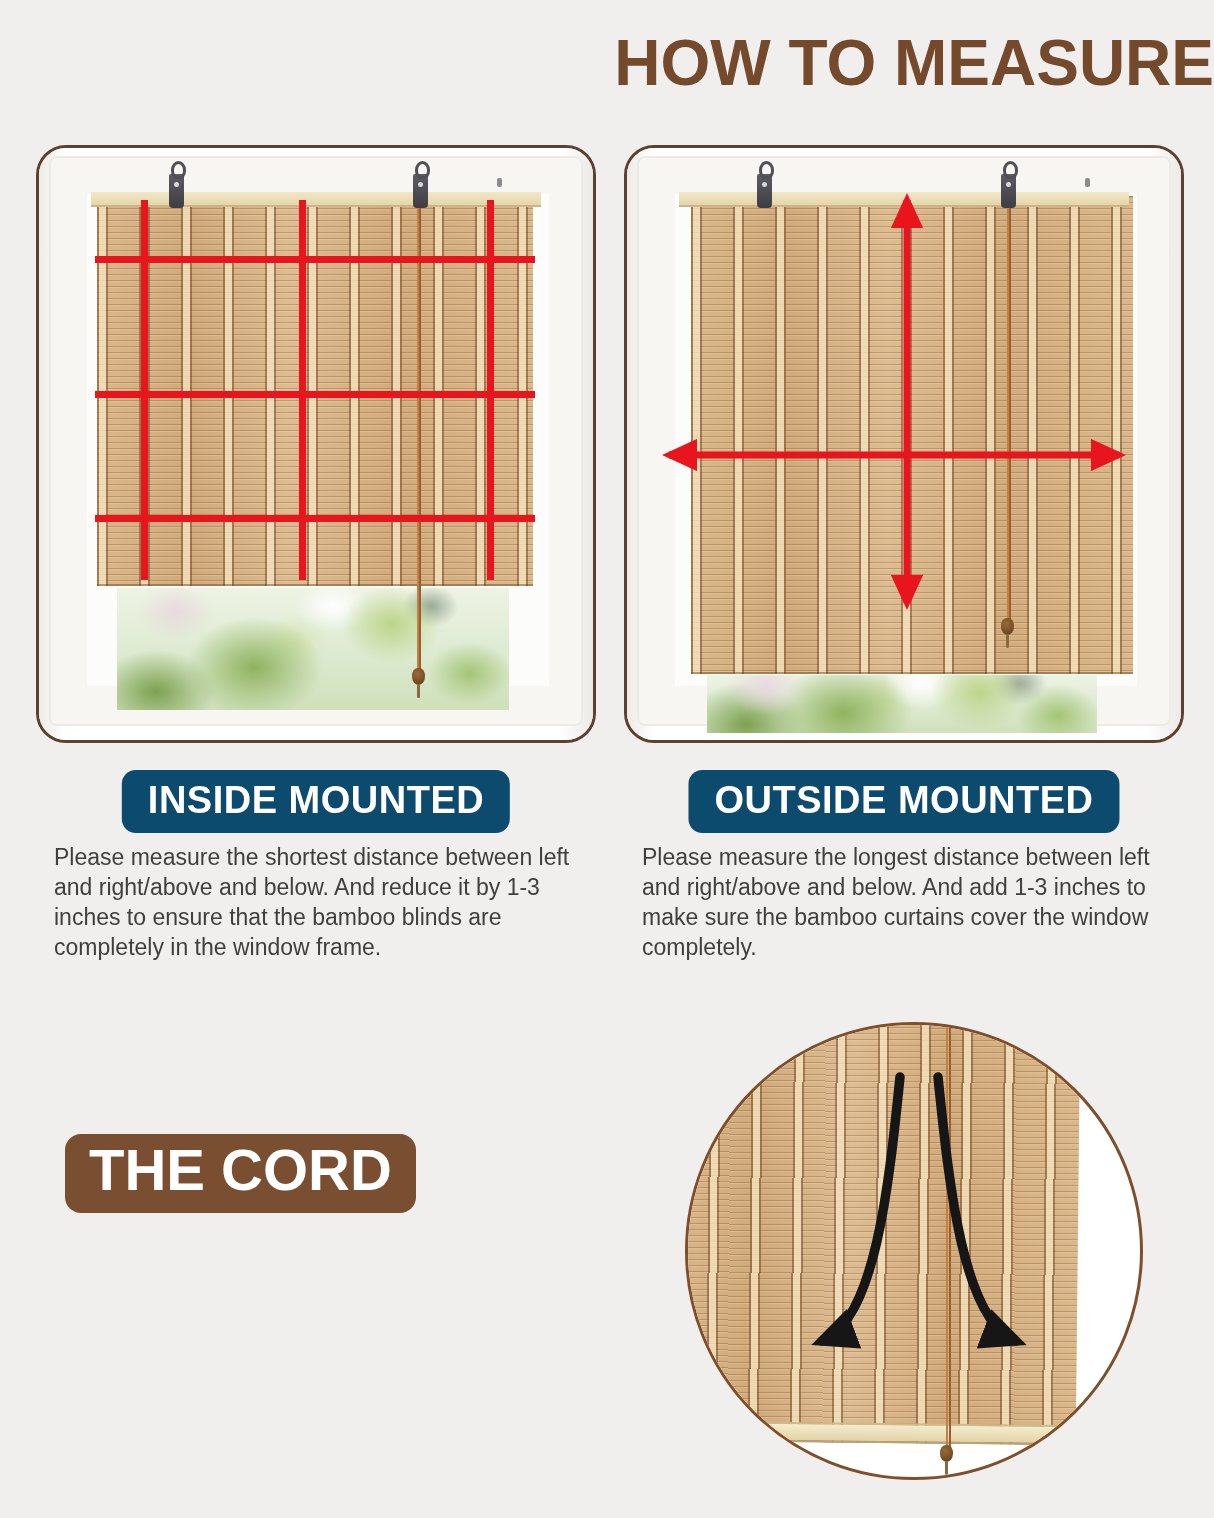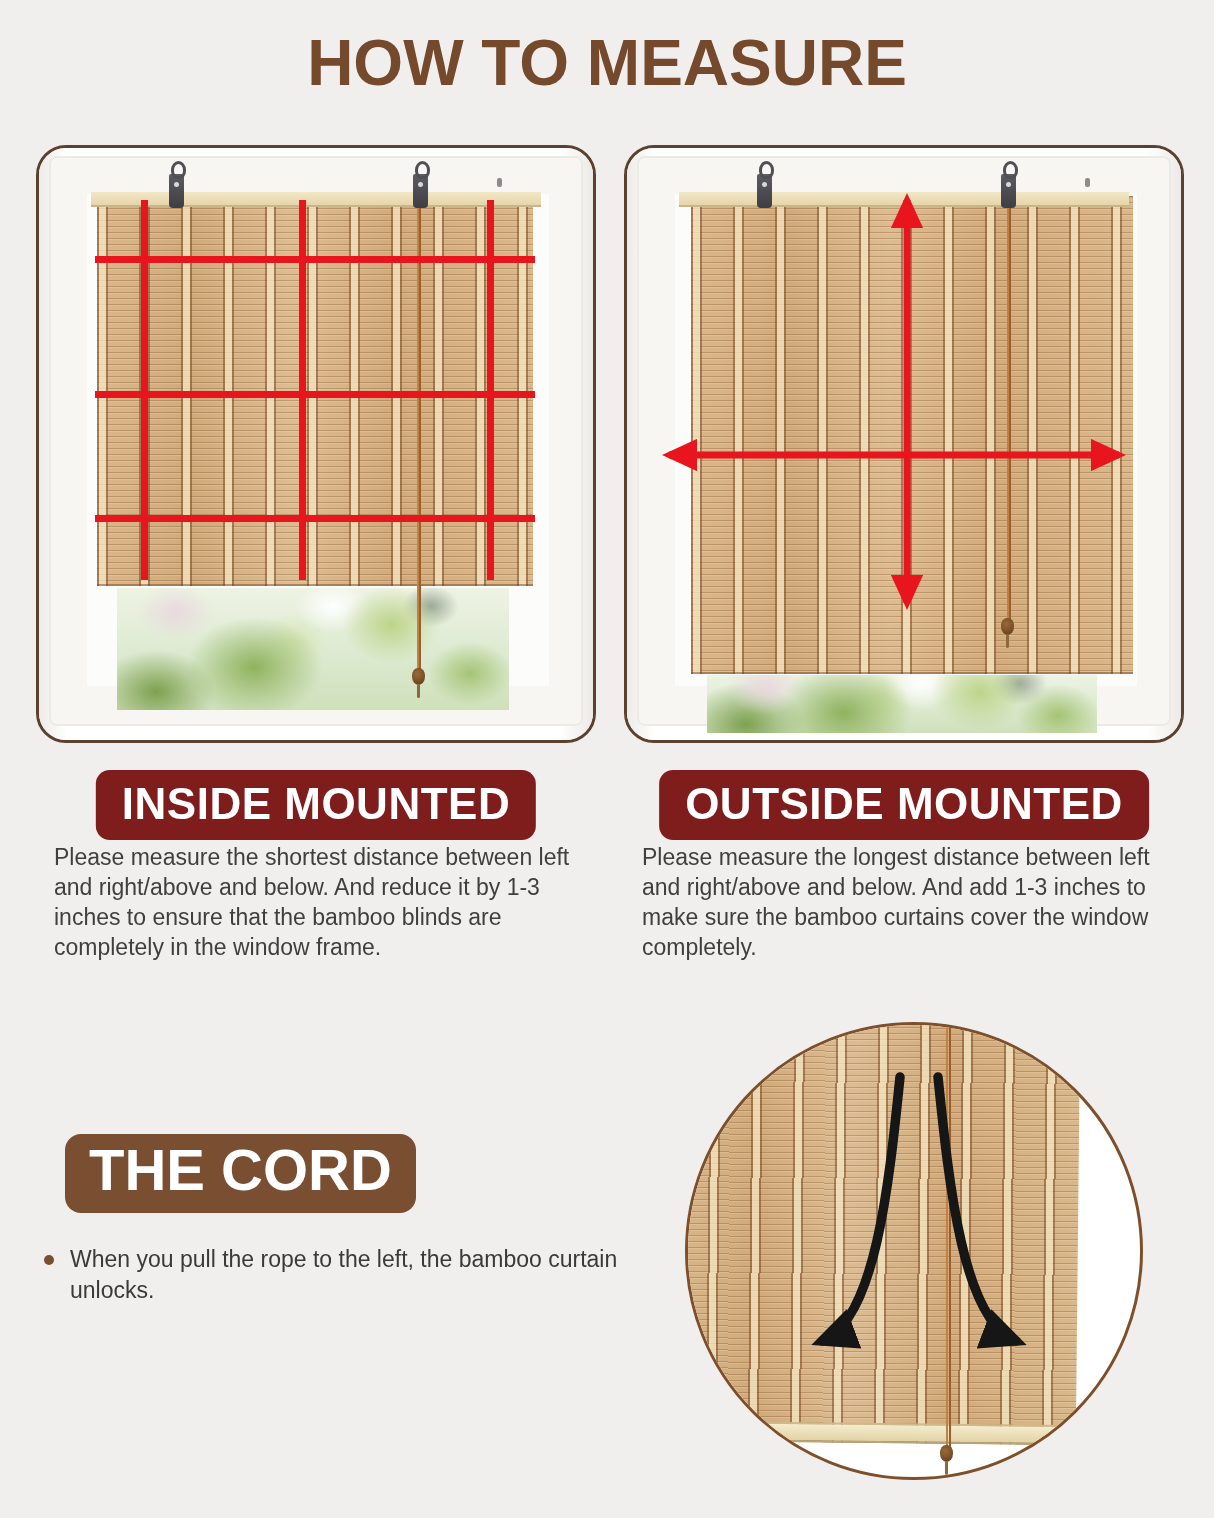--- a/index.html
+++ b/index.html
@@ -2,21 +2,21 @@
 <html><head>
 <meta charset="utf-8">
 <style>
   * { margin:0; padding:0; box-sizing:border-box; }
   html,body { width:1214px; height:1518px; }
   body { background:#f0efee; font-family:"Liberation Sans", sans-serif; position:relative; overflow:hidden; }
 
   .page { position:absolute; inset:0; }
 
   
-  .title { position:absolute; left:0; top:26px; width:1214px; text-align:center;
+  .title { position:absolute; left:0; top:26px; width:1214px; text-align:right;
            font-size:64px; font-weight:800; letter-spacing:0px; color:#74492c; }
 
   
   .col { position:absolute; width:560px; text-align:center; }
   .col-inside  { left:36px;  top:145px; }
   .col-outside { left:624px; top:145px; }
 
   .photo { position:absolute; left:0; top:0; width:560px; height:598px;
            background:#ffffff; border:3px solid #5d4130; border-radius:30px; overflow:hidden; }
   .scene { position:absolute; inset:0; background:linear-gradient(90deg,#ecebe7 0%,#ffffff 5%,#ffffff 94%,#eceae6 100%); }
@@ -71,21 +71,21 @@
 
   .blind { position:absolute; z-index:2; }
 
   
   .vl { position:absolute; width:7px; background:#e8141e; z-index:6; }
   .hl { position:absolute; height:7px; background:#e8141e; z-index:6; }
   .arrows-svg { position:absolute; inset:0; z-index:6; }
 
   
   .badge { position:absolute; top:625px; left:50%; transform:translateX(-50%);
-           background:#7f1d1d; color:#ffffff; font-size:44px; font-weight:800; letter-spacing:.5px;
+           background:#0c4a6e; color:#ffffff; font-size:38px; font-weight:800; letter-spacing:.5px;
            padding:9px 26px 11px; border-radius:14px; white-space:nowrap;text-align:right; }
   .desc { position:absolute; top:697px; left:50%; transform:translateX(-50%); width:524px;
           font-size:23px; line-height:30px; color:#3f3f3f; text-align:left; }
 
   
   .pull-h { position:absolute; left:65px; top:1056px; font-size:58px; font-weight:800; color:#74492c; }
   .cord-box { position:absolute; left:65px; top:1134px; background:#7a4e30; color:#ffffff;
               font-size:58px; font-weight:800; padding:2px 24px 10px; border-radius:16px; }
   .bullets { position:absolute; left:42px; top:1244px; width:630px; list-style:none; }
   .bullets li { position:relative; padding-left:28px; margin-bottom:20px;
@@ -171,21 +171,20 @@
         </svg>
       </div>
     </div>
     <div class="badge">OUTSIDE MOUNTED</div>
     <p class="desc">Please measure the longest distance between left and right/above and below. And add 1-3 inches to make sure the bamboo curtains cover the window completely.</p>
   </section>
 
   <div class="cord-box">THE CORD</div>
 
   <ul class="bullets">
-    <li>When you pull the rope to the left, the bamboo curtain unlocks.</li>
   </ul>
 
   <div class="circle">
     <div class="c-blind bamboo"></div>
     <div class="c-rail"></div>
     <div class="c-cord"></div>
     <div class="c-bead bead"></div>
     <svg class="c-arrows" width="458" height="458" viewBox="0 0 458 458">
       <defs>
         <marker id="blackhead" markerWidth="4.8" markerHeight="4.4" refX="3.6" refY="2.2" orient="auto" markerUnits="strokeWidth">

